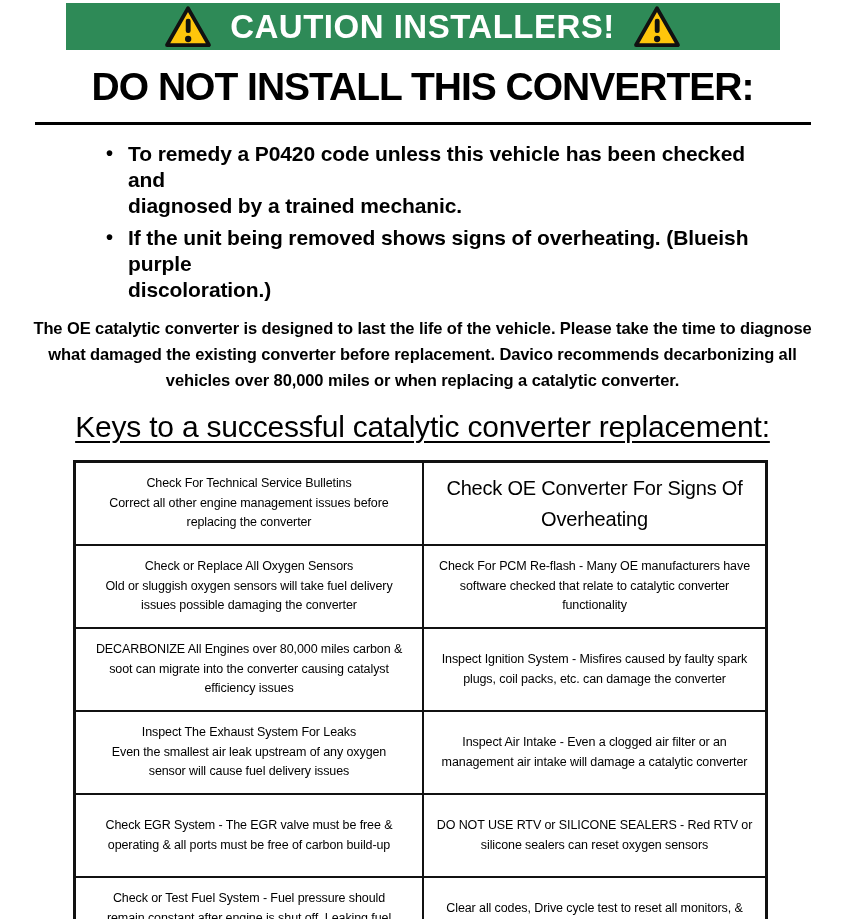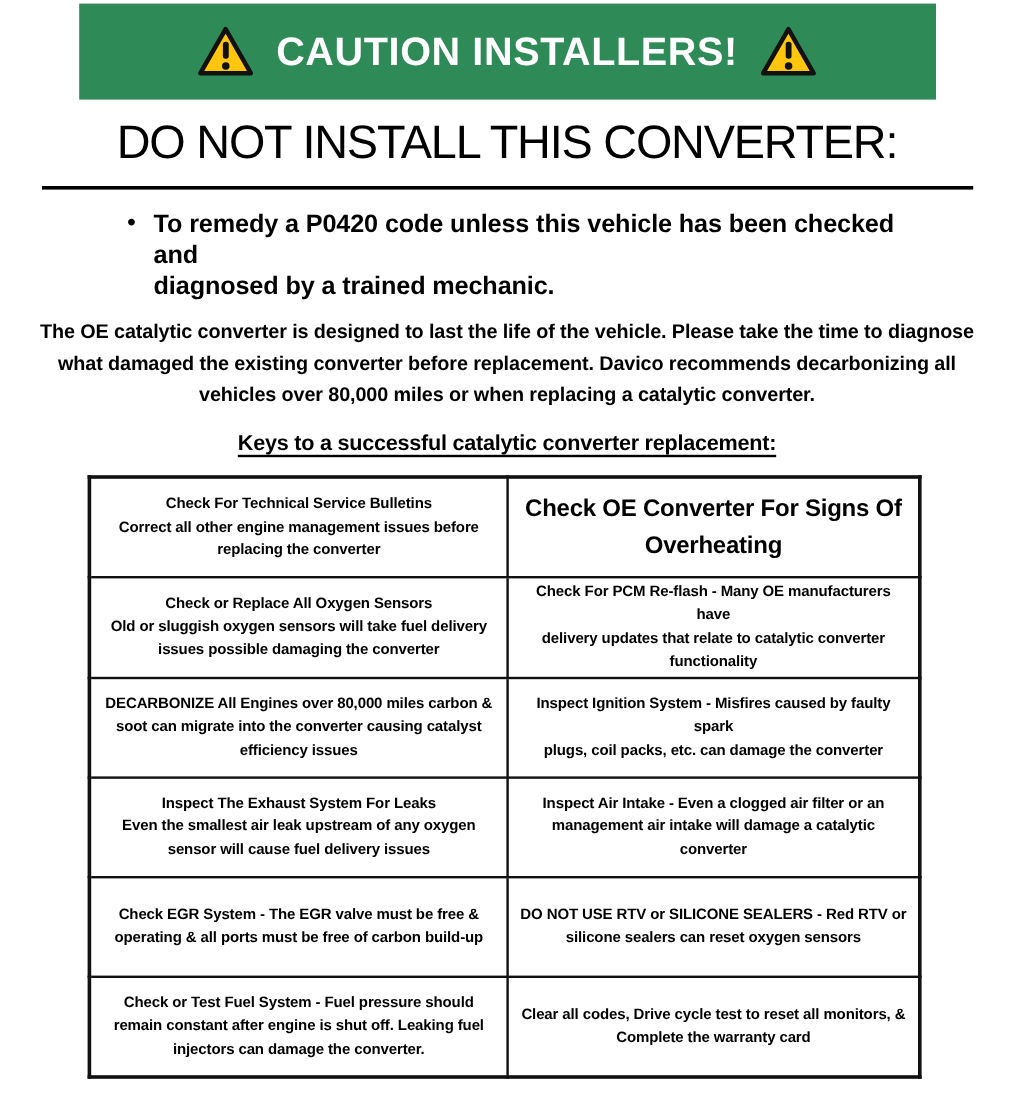--- a/index.html
+++ b/index.html
@@ -6,35 +6,35 @@
   body {
     width: 845px; height: 919px;
     background: #ffffff; color: #000;
     font-family: "Liberation Sans", sans-serif;
     overflow: hidden;
   }
 
   
   .banner {
     margin: 3px auto 0;
-    width: 714px; height: 80px;
+    width: 714px; height: 47px;
     background: var(--banner-bg, #2E8A57);
     display: flex; align-items: center; justify-content: center;
     gap: 18px;
   }
   .banner-text {
     color: #ffffff; font-size: 33px; font-weight: bold;
     letter-spacing: 0.5px; white-space: nowrap;
   }
   .tri { width: 48px; height: 44px; display: block; }
 
   
   .main-heading {
     text-align: center;
-    font-size: 39px; font-weight: normal; letter-spacing: -1px;
+    font-size: 39px; font-weight: bold; letter-spacing: -1px;
     margin: 15px 0 0 0;
   }
   .rule {
     width: 776px; height: 3px; background: #000;
     margin: 13px auto 0; border: none;
   }
 
   
   .warn-list {
     margin: 16px 0 0 104px; padding: 0;
@@ -54,37 +54,37 @@
   
   .advisory {
     text-align: center; font-size: 16.5px; line-height: 26px;
     margin: 12px auto 0; width: 845px;
     white-space: pre-line; letter-spacing: -0.1px;
     font-weight: bold;
   }
 
   
   .keys-title {
-    text-align: center; font-size: 18px; font-weight: bold;
+    text-align: center; font-size: 30px; font-weight: normal;
     text-decoration: underline; text-decoration-thickness: 2px;
     text-underline-offset: 4px; letter-spacing: -0.2px;
     margin: 17px 0 0 0;
   }
 
   
   table.keys-table {
     border-collapse: collapse; table-layout: fixed;
     margin: 16px 0 0 73px; width: 695px;
     border: 3px solid #111;
   }
   .keys-table td {
     border: 2.5px solid #111;
     height: 77px;
     text-align: center; vertical-align: middle;
-    font-weight: bold; font-size: 12.5px; line-height: 1.55;
+    font-weight: normal; font-size: 12.5px; line-height: 1.55;
     white-space: pre-line; padding: 2px 8px;
     letter-spacing: -0.1px;
   }
   .keys-table td.col-left { width: 330px; }
   .keys-table td.lg { font-size: 20px; letter-spacing: -0.2px; }
 </style>
 </head>
 <body>
 
 <div class="banner" style="background: rgb(46, 138, 87);">
@@ -104,20 +104,22 @@
     </svg>
   </span>
 </div>
 
 <div class="main-heading">DO NOT INSTALL THIS CONVERTER:</div>
 <div class="rule"></div>
 
 <ul class="warn-list">
   <li class="warn-item">To remedy a P0420 code unless this vehicle has been checked and
 diagnosed by a trained mechanic.</li>
+  <li class="warn-item">If the unit being removed shows signs of overheating. (Blueish purple
+discoloration.)</li>
 </ul>
 
 <div class="advisory">The OE catalytic converter is designed to last the life of the vehicle. Please take the time to diagnose
 what damaged the existing converter before replacement. Davico recommends decarbonizing all
 vehicles over 80,000 miles or when replacing a catalytic converter.</div>
 
 <div class="keys-title">Keys to a successful catalytic converter replacement:</div>
 
 <table class="keys-table">
   <tbody>
@@ -125,21 +127,21 @@
       <td class="col-left">Check For Technical Service Bulletins
 Correct all other engine management issues before
 replacing the converter</td>
       <td class="lg">Check OE Converter For Signs Of Overheating</td>
     </tr>
     <tr>
       <td class="col-left">Check or Replace All Oxygen Sensors
 Old or sluggish oxygen sensors will take fuel delivery
 issues possible damaging the converter</td>
       <td>Check For PCM Re-flash - Many OE manufacturers have
-delivery updates that relate to catalytic converter
+software checked that relate to catalytic converter
 functionality</td>
     </tr>
     <tr>
       <td class="col-left">DECARBONIZE All Engines over 80,000 miles carbon &amp;
 soot can migrate into the converter causing catalyst
 efficiency issues</td>
       <td>Inspect Ignition System - Misfires caused by faulty spark
 plugs, coil packs, etc. can damage the converter</td>
     </tr>
     <tr>

